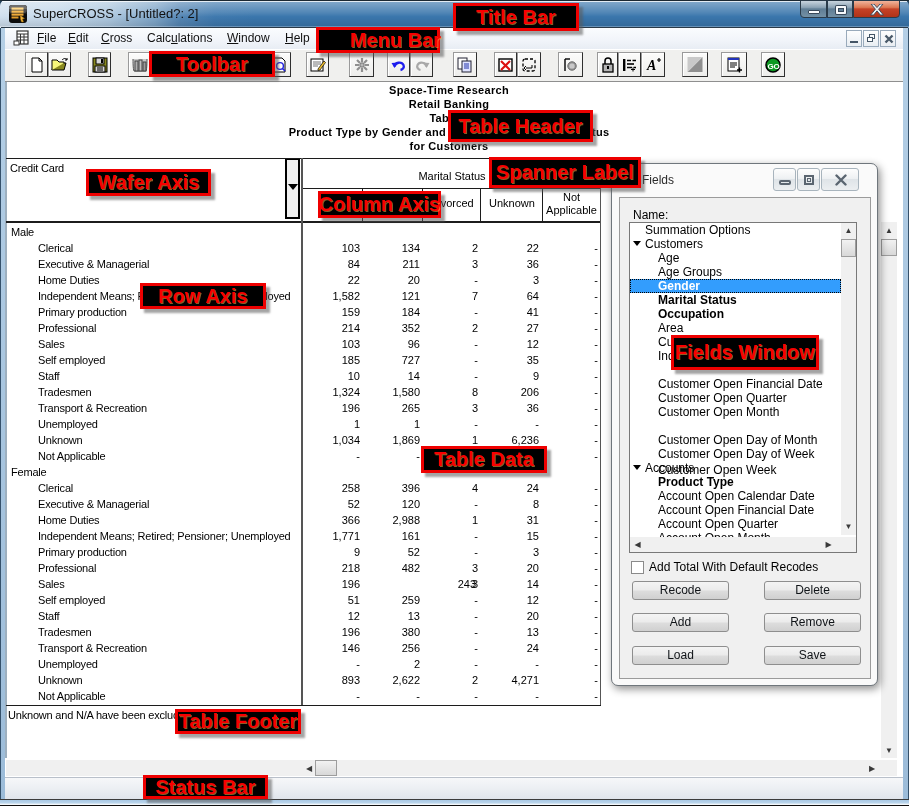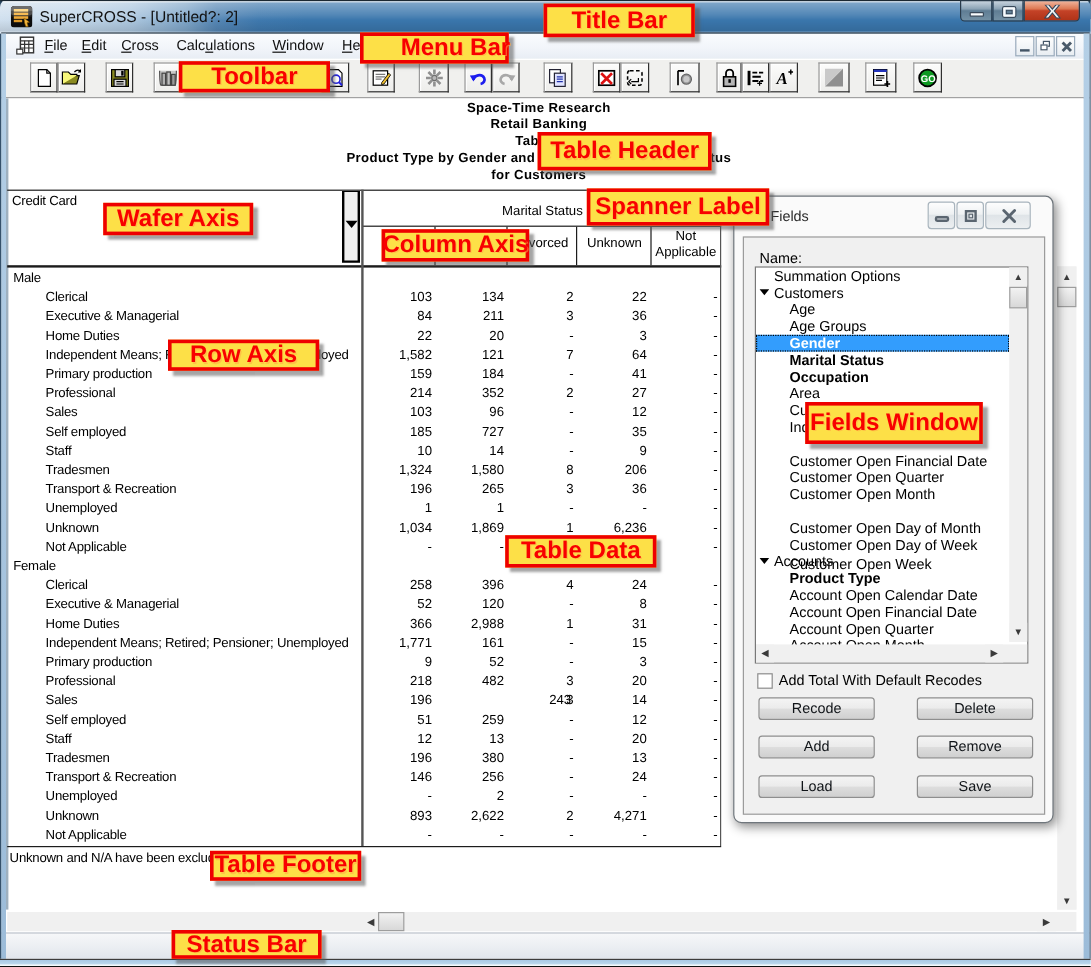--- a/index.html
+++ b/index.html
@@ -50,21 +50,21 @@
      border:1px solid #6f767c; border-radius:7px; box-shadow:2px 3px 9px rgba(0,0,0,.45);}
   #fieldswin .inner { position:absolute; left:7px; top:33px; width:252px; height:482px; background:#f0f0f0; border:1px solid #9b9b9b; }
   #fwtitle { position:absolute; left:30px; top:9px; font-size:12px; color:#2a2a2a; }
   .fwbtn { position:absolute; top:4px; height:23px; background:linear-gradient(180deg,#fdfdfd,#eef1f3 45%,#dfe4e8 50%,#eceff1);
      border:1px solid #a8b4bd; border-radius:3px; }
   .lbitem { position:absolute; left:0; font-size:12px; color:#000; white-space:nowrap; height:14px; line-height:14px; width:100%;}
   .btn7 { position:absolute; width:97px; height:19px; border:1px solid #8e8e8e; border-radius:3px;
      background:linear-gradient(180deg,#f4f4f4 0%,#ebebeb 48%,#dddddd 52%,#d0d0d0 100%);
      font-size:12px; color:#101418; text-align:center; line-height:17px;}
   
-  .rlabel { position:absolute; background:#fde047; border:3px solid #ee0000; color:#f80000;
+  .rlabel { position:absolute; background:#000000; border:3px solid #ee0000; color:#f80000;
      font-weight:bold; font-size:20px; display:flex; align-items:center; justify-content:center;
      box-shadow:4px 4px 2px rgba(90,90,90,.55); text-shadow:1px 1px 0 rgba(255,170,70,.55);
      z-index:50; white-space:nowrap; }
 </style></head><body>
 
 <div class="abs" style="left:0;top:0;width:16px;height:16px;background:#28455e"></div>
 <div class="abs" style="left:893px;top:0;width:16px;height:16px;background:#28455e"></div>
 <div id="titlebar" class="abs">
     <div class="gloss"></div>
     <div style="position:absolute;left:0;top:0;width:100%;height:1px;background:#1b2832;border-radius:6px 6px 0 0;"></div>
@@ -543,21 +543,21 @@
 <div class="abs" style="left:19px;top:397px;width:13px;height:13px;background:#fff;border:1px solid #8a8a8a;"></div>
 <div class="abs" style="left:37px;top:396px;font-size:12px;color:#000;">Add Total With Default Recodes</div>
 <div class="btn7" style="left:20px;top:417px;">Recode</div>
 <div class="btn7" style="left:152px;top:417px;">Delete</div>
 <div class="btn7" style="left:20px;top:449px;">Add</div>
 <div class="btn7" style="left:152px;top:449px;">Remove</div>
 <div class="btn7" style="left:20px;top:482px;">Load</div>
 <div class="btn7" style="left:152px;top:482px;">Save</div>
 </div>
 <div class="rlabel" style="left:453px;top:3px;width:126px;height:28px;">Title Bar</div>
-<div class="rlabel" style="left:300px;top:27px;width:124px;height:26px;padding-left:35px;">Menu Bar</div>
+<div class="rlabel" style="left:316px;top:27px;width:124px;height:26px;padding-left:35px;">Menu Bar</div>
 <div class="rlabel" style="left:149px;top:51px;width:126px;height:26px;">Toolbar</div>
 <div class="rlabel" style="left:448px;top:110px;width:145px;height:32px;">Table Header</div>
 <div class="rlabel" style="left:86px;top:169px;width:125px;height:27px;">Wafer Axis</div>
 <div class="rlabel" style="left:489px;top:157px;width:152px;height:31px;">Spanner Label</div>
 <div class="rlabel" style="left:318px;top:191px;width:123px;height:27px;">Column Axis</div>
 <div class="rlabel" style="left:140px;top:283px;width:126px;height:26px;">Row Axis</div>
 <div class="rlabel" style="left:671px;top:335px;width:148px;height:35px;">Fields Window</div>
 <div class="rlabel" style="left:421px;top:446px;width:126px;height:27px;">Table Data</div>
 <div class="rlabel" style="left:144px;top:709px;width:126px;height:25px;margin-left:31px;">Table Footer</div>
 <div class="rlabel" style="left:143px;top:775px;width:125px;height:24px;">Status Bar</div>

